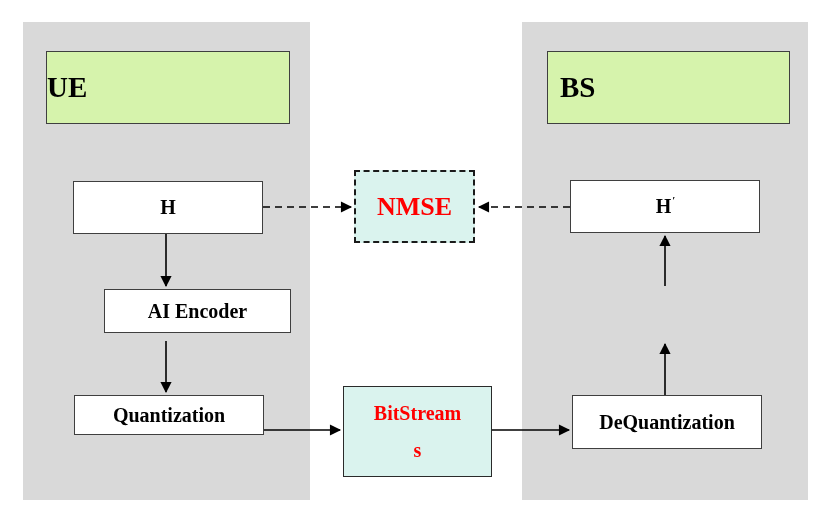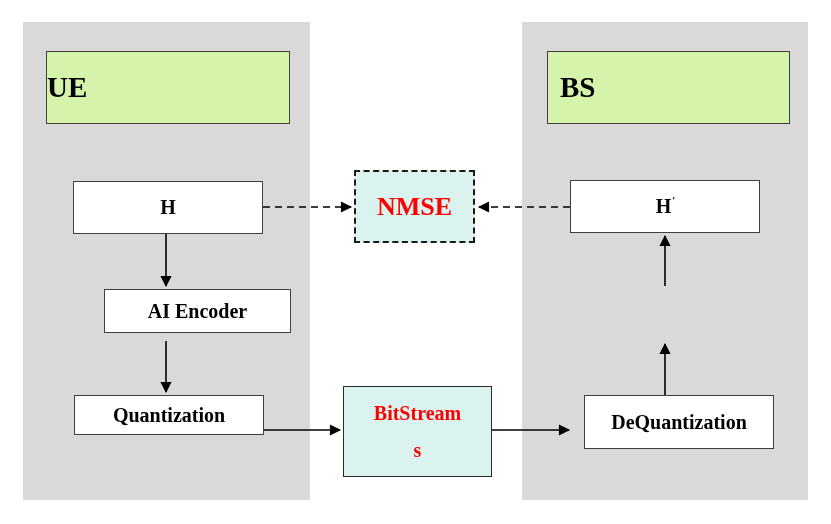--- a/index.html
+++ b/index.html
@@ -114,17 +114,17 @@
   <div class="header-box" style="left:547px;top:35px;width:243px;height:73px;padding-left:12px;">
     <span>BS</span>
   </div>
 
   <div class="node" style="left:570px;top:180px;width:190px;height:53px;">
     <span>H</span>
       <sup>′</sup>
   </div>
 
 
-  <div class="node" style="left:584px;top:395px;width:190px;height:54px;">
+  <div class="node" style="left:572px;top:395px;width:190px;height:54px;">
     <span>DeQuantization</span>
   </div>
 
 </div>
 
 </body></html>

